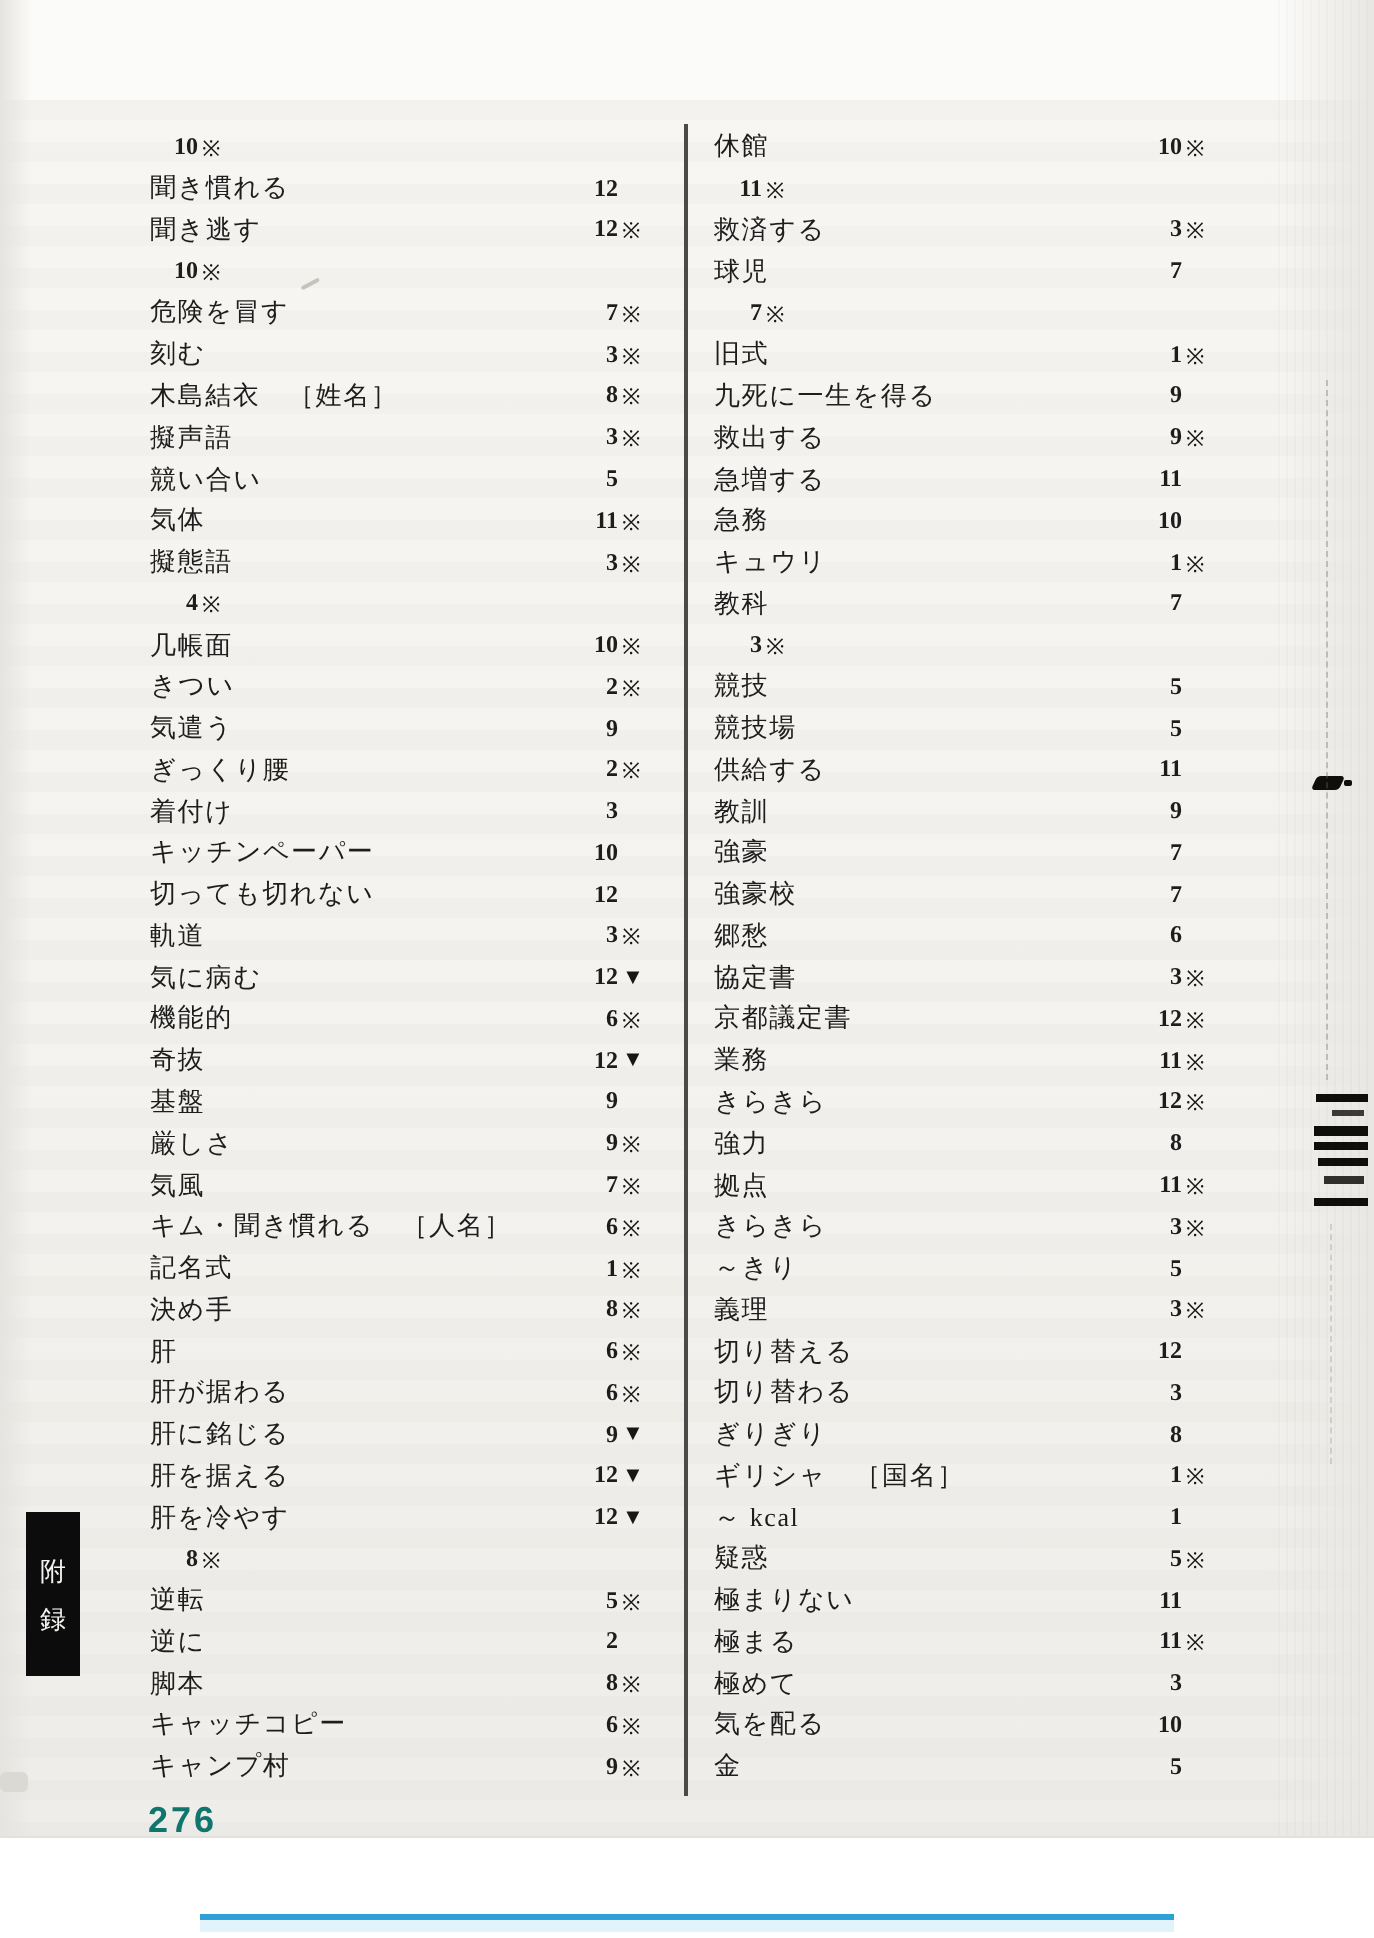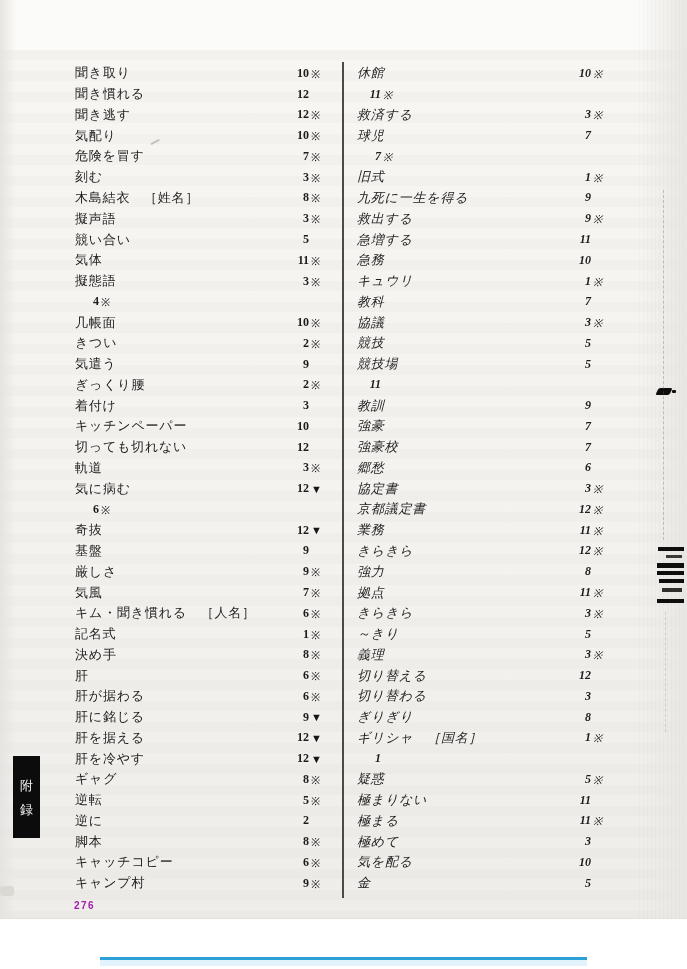--- a/index.html
+++ b/index.html
@@ -19,33 +19,33 @@
     background:linear-gradient(90deg,#e6e4e0,rgba(246,245,242,0));}
   .edge-right{position:absolute;right:0;top:0;width:48px;height:918px;
     background:
       repeating-linear-gradient(90deg, rgba(0,0,0,0.02) 0 1px, rgba(0,0,0,0) 1px 4px),
       linear-gradient(270deg,#e9e7e3,rgba(246,245,242,0));}
   .bottom-white{position:absolute;left:0;top:918px;width:687px;height:51px;background:#ffffff;border-top:1px solid #e3e1dc;}
   .corner-smudge{position:absolute;left:0;top:886px;width:14px;height:10px;background:#dbd9d4;border-radius:3px;}
 
   .col{position:absolute;top:63px;width:252px;display:flex;flex-direction:column;}
   .col-left{left:75px;}
-  .col-right{left:357px;font-style:italic;}
+  .col-right{left:357px;}
   .row{height:20.78px;display:flex;align-items:center;}
   .w{flex:1;font-size:13px;color:#1d1d1d;letter-spacing:0.8px;white-space:nowrap;overflow:hidden;}
   .n{width:24px;text-align:right;font-size:12px;color:#1d1d1d;font-weight:bold;}
   .s{width:16px;margin-left:2px;text-align:left;font-size:11px;color:#161616;}
 
   .divider{position:absolute;left:342px;top:62px;width:1.5px;height:836px;background:#4a4a48;}
 
   .tab{position:absolute;left:13px;top:756px;width:27px;height:82px;background:#0c0c0c;
     display:flex;flex-direction:column;align-items:center;justify-content:center;gap:11px;}
   .tab span{color:#f4f3f0;font-size:13px;line-height:1;}
 
-  .pageno{position:absolute;left:74px;top:900px;font-size:10px;font-weight:bold;color:#a21caf;letter-spacing:1.5px;
+  .pageno{position:absolute;left:74px;top:900px;font-size:18px;font-weight:bold;color:#0f766e;letter-spacing:1.5px;
     font-family:"Liberation Sans","DejaVu Sans",sans-serif;}
 
   .accent-bar{position:absolute;left:100px;top:957px;width:487px;height:2.5px;background:#2da0d8;}
   .accent-glow{position:absolute;left:100px;top:959.5px;width:487px;height:6px;background:#e3f3fc;}
 
   .artifact{position:absolute;background:#0e0e0d;}
   .blob{left:657px;top:388px;width:14px;height:7px;border-radius:2px;transform:skewX(-25deg);}
   .blob2{left:672px;top:390px;width:4px;height:3px;border-radius:1px;}
   .bar1{left:658px;top:547px;width:26px;height:4px;}
   .bar2{left:666px;top:555px;width:16px;height:3px;opacity:.8;}
@@ -63,36 +63,34 @@
 
 <div class="page">
   <div class="content-tint"></div>
   <div class="edge-left"></div>
   <div class="edge-right"></div>
   <div class="bottom-white"></div>
   <div class="corner-smudge"></div>
 
   <div class="col col-left">
       <div class="row">
-        <span class="w">聞き取り</span>
         <span class="n">10</span>
         <span class="s">※</span>
       </div>
       <div class="row">
         <span class="w">聞き慣れる</span>
         <span class="n">12</span>
         <span class="s"></span>
       </div>
       <div class="row">
         <span class="w">聞き逃す</span>
         <span class="n">12</span>
         <span class="s">※</span>
       </div>
       <div class="row">
-        <span class="w">気配り</span>
         <span class="n">10</span>
         <span class="s">※</span>
       </div>
       <div class="row">
         <span class="w">危険を冒す</span>
         <span class="n">7</span>
         <span class="s">※</span>
       </div>
       <div class="row">
         <span class="w">刻む</span>
@@ -167,20 +165,21 @@
         <span class="w">軌道</span>
         <span class="n">3</span>
         <span class="s">※</span>
       </div>
       <div class="row">
         <span class="w">気に病む</span>
         <span class="n">12</span>
         <span class="s">▼</span>
       </div>
       <div class="row">
+        <span class="w">機能的</span>
         <span class="n">6</span>
         <span class="s">※</span>
       </div>
       <div class="row">
         <span class="w">奇抜</span>
         <span class="n">12</span>
         <span class="s">▼</span>
       </div>
       <div class="row">
         <span class="w">基盤</span>
@@ -231,21 +230,20 @@
         <span class="w">肝を据える</span>
         <span class="n">12</span>
         <span class="s">▼</span>
       </div>
       <div class="row">
         <span class="w">肝を冷やす</span>
         <span class="n">12</span>
         <span class="s">▼</span>
       </div>
       <div class="row">
-        <span class="w">ギャグ</span>
         <span class="n">8</span>
         <span class="s">※</span>
       </div>
       <div class="row">
         <span class="w">逆転</span>
         <span class="n">5</span>
         <span class="s">※</span>
       </div>
       <div class="row">
         <span class="w">逆に</span>
@@ -322,35 +320,35 @@
         <span class="w">キュウリ</span>
         <span class="n">1</span>
         <span class="s">※</span>
       </div>
       <div class="row">
         <span class="w">教科</span>
         <span class="n">7</span>
         <span class="s"></span>
       </div>
       <div class="row">
-        <span class="w">協議</span>
         <span class="n">3</span>
         <span class="s">※</span>
       </div>
       <div class="row">
         <span class="w">競技</span>
         <span class="n">5</span>
         <span class="s"></span>
       </div>
       <div class="row">
         <span class="w">競技場</span>
         <span class="n">5</span>
         <span class="s"></span>
       </div>
       <div class="row">
+        <span class="w">供給する</span>
         <span class="n">11</span>
         <span class="s"></span>
       </div>
       <div class="row">
         <span class="w">教訓</span>
         <span class="n">9</span>
         <span class="s"></span>
       </div>
       <div class="row">
         <span class="w">強豪</span>
@@ -426,20 +424,21 @@
         <span class="w">ぎりぎり</span>
         <span class="n">8</span>
         <span class="s"></span>
       </div>
       <div class="row">
         <span class="w">ギリシャ　［国名］</span>
         <span class="n">1</span>
         <span class="s">※</span>
       </div>
       <div class="row">
+        <span class="w">～ kcal</span>
         <span class="n">1</span>
         <span class="s"></span>
       </div>
       <div class="row">
         <span class="w">疑惑</span>
         <span class="n">5</span>
         <span class="s">※</span>
       </div>
       <div class="row">
         <span class="w">極まりない</span>

